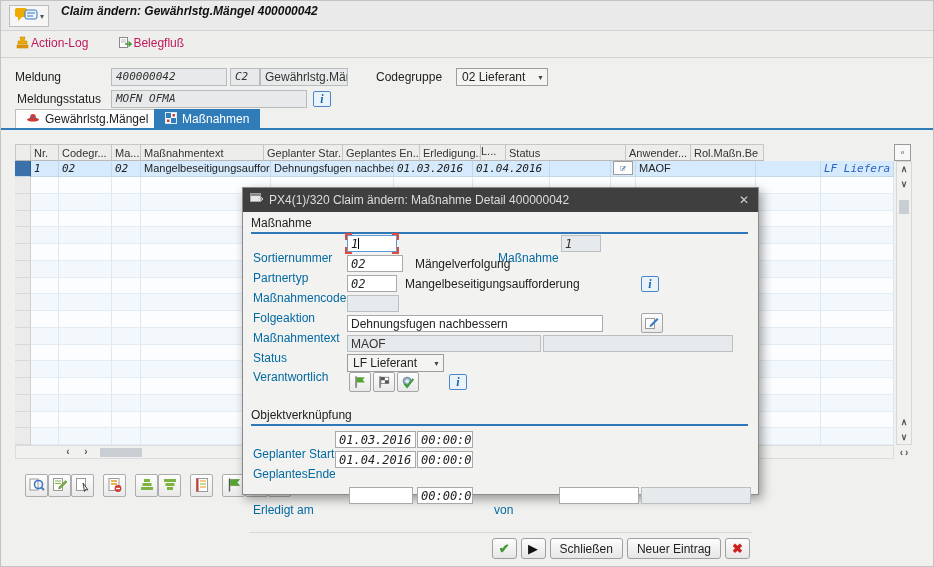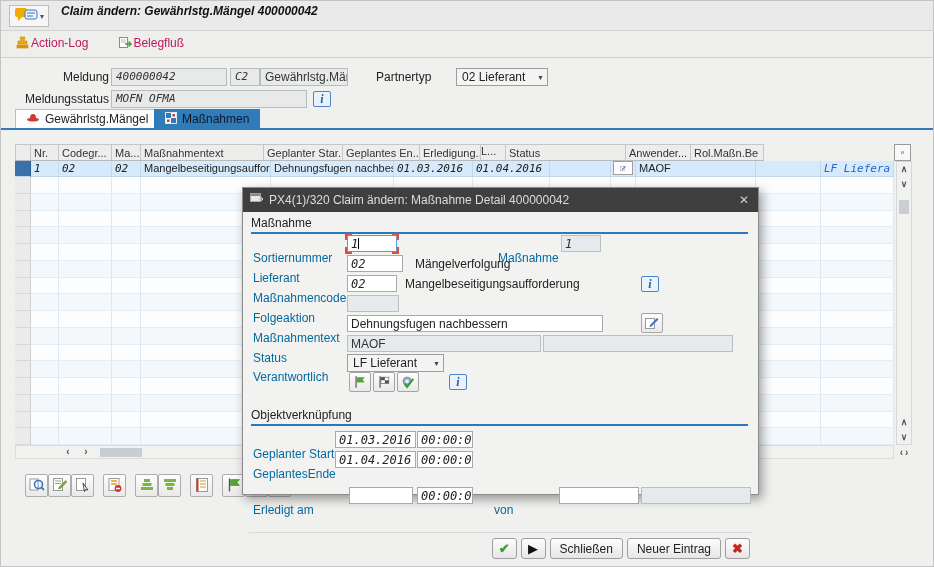--- a/index.html
+++ b/index.html
@@ -32,21 +32,21 @@
   .dd-arrow{font-size:7px;color:#444;margin-left:6px;}
   .infobtn{width:18px;height:16px;border:1px solid #4a86c8;background:#eaf2fa;color:#1d66a9;
     font-family:"Liberation Serif",serif;font-weight:bold;font-style:italic;font-size:12px;
     display:flex;align-items:center;justify-content:center;border-radius:2px;}
 
   
   .tabstrip{left:0;top:108px;width:100%;height:21px;border-bottom:2px solid #2f7cb8;}
   .tab{position:absolute;top:0;height:19px;display:flex;align-items:center;gap:5px;padding:0 10px;
     font-size:12px;box-sizing:border-box;}
   .tab.inactive{left:14px;background:#fdfdfd;border:1px solid #bdbdbd;border-bottom:0;color:#222;}
-  .tab.active{left:153px;background:#2f7cb8;color:#0f172a;border:1px solid #2f7cb8;border-bottom:0;}
+  .tab.active{left:153px;background:#2f7cb8;color:#ffffff;border:1px solid #2f7cb8;border-bottom:0;}
 
   
   .grid-header{left:14px;top:143px;height:17px;display:flex;}
   .hcell{background:#ededec;border-right:1px solid #c6c6c6;border-top:1px solid #c6c6c6;
     border-bottom:1px solid #b9b9b9;font-size:11px;color:#333;padding:2px 3px;box-sizing:border-box;
     overflow:hidden;white-space:nowrap;}
   .hcell:first-child{border-left:1px solid #c6c6c6;}
   .grid-row1{left:14px;top:160px;height:16px;display:flex;background:#d5eafc;}
   .cell{box-sizing:border-box;border-right:1px solid #c3d9ea;overflow:hidden;white-space:nowrap;
     font-size:11px;padding:1px 3px;}
@@ -154,30 +154,30 @@
           <rect x="1.5" y="1.5" width="8" height="10" fill="#fff" stroke="#8a8a8a"></rect>
           <line x1="3" y1="4" x2="8" y2="4" stroke="#b9b9b9"></line>
           <line x1="3" y1="6" x2="8" y2="6" stroke="#b9b9b9"></line>
           <path d="M7 8 L13 8 L10.5 5.5 M13 8 L10.5 10.5" stroke="#3f9c35" stroke-width="1.4" fill="none"></path>
         </svg>
       </span>
       <span>Belegfluß</span>
     </button>
   </div>
 
-  <div class="abs lbl" style="left:14px;top:67px;margin-left:48px;">Meldung</div>
+  <div class="abs lbl" style="left:14px;top:67px;">Meldung</div>
   <div class="abs fld ro mono" style="left:110px;top:67px;width:116px;">400000042</div>
   <div class="abs fld ro mono" style="left:229px;top:67px;width:30px;">C2</div>
   <div class="abs fld ro" style="left:259px;top:67px;width:88px;">Gewährlstg.Mängel</div>
-  <div class="abs lbl" style="left:375px;top:67px;">Partnertyp</div>
+  <div class="abs lbl" style="left:375px;top:67px;">Codegruppe</div>
   <div class="abs dd" style="left:455px;top:67px;width:92px;">
     <span>02 Lieferant</span>
     <span class="dd-arrow">▼</span>
   </div>
-  <div class="abs lbl" style="left:24px;top:89px;">Meldungsstatus</div>
+  <div class="abs lbl" style="left:16px;top:89px;">Meldungsstatus</div>
   <div class="abs fld ro mono" style="left:110px;top:89px;width:196px;">MOFN OFMA</div>
   <button class="abs infobtn" style="left:312px;top:90px;">
     <span>i</span>
   </button>
 
   <div class="abs tabstrip">
     <div class="tab inactive">
       <span>
         <svg width="14" height="11" viewBox="0 0 14 11">
           <path d="M4 6 a3 4 0 0 1 6 0 Z" fill="#cc3b33"></path>
@@ -605,21 +605,21 @@
     <div class="focuswrap mono" style="left:104px;top:47px;width:50px;">
       <span class="fc fc-tl"></span>
       <span class="fc fc-tr"></span>
       <span class="fc fc-bl"></span>
       <span class="fc fc-br"></span>
       <span>1</span><span class="caret-bar"></span>
     </div>
     <div class="dl" style="left:255px;top:47px;">Maßnahme</div>
     <div class="df ro mono" style="left:318px;top:47px;width:40px;">1</div>
 
-    <div class="dl" style="top:67px;">Lieferant</div>
+    <div class="dl" style="top:67px;">Partnertyp</div>
     <div class="df mono" style="left:104px;top:67px;width:56px;">02</div>
     <div class="dtext" style="left:172px;top:67px;">Mängelverfolgung</div>
 
     <div class="dl" style="top:87px;">Maßnahmencode</div>
     <div class="df mono" style="left:104px;top:87px;width:50px;">02</div>
     <div class="dtext" style="left:162px;top:87px;">Mangelbeseitigungsaufforderung</div>
     <button class="abs infobtn" style="left:398px;top:88px;position:absolute;">
       <span>i</span>
     </button>
 

